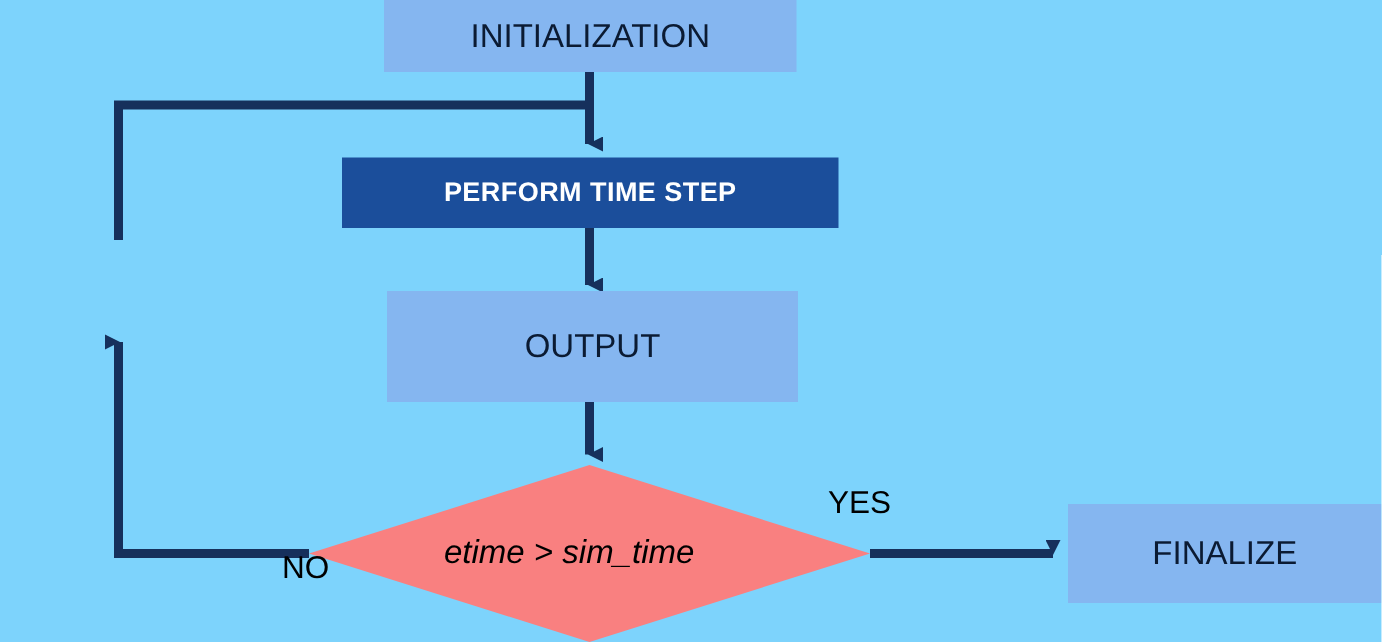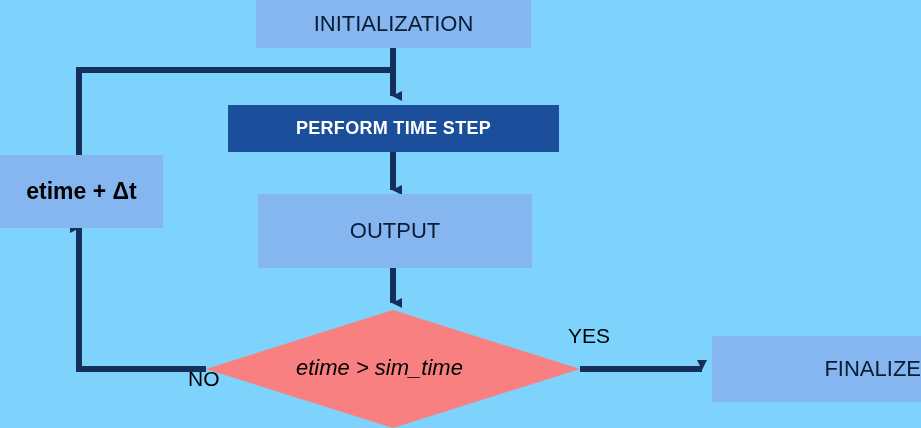--- a/index.html
+++ b/index.html
@@ -107,33 +107,30 @@
   </div>
 
   <div class="node proc-dark" style="left:228px; top:105px; width:331px; height:47px;">
     <span>PERFORM TIME STEP</span>
   </div>
 
   <div class="node proc-light two-line" style="left:258px; top:194px; width:274px; height:74px;">
     <span>OUTPUT</span>
   </div>
 
-  <div class="node proc-bold-dark-text" style="left:0px; top:155px; width:163px; height:73px;">
-    <span>etime + Δt</span>
-  </div>
 
-  <div class="node proc-light" style="left:712px; top:336px; width:209px; height:66px;justify-content:flex-end;">
+  <div class="node proc-light" style="left:712px; top:336px; width:209px; height:66px;">
     <span>FINALIZE</span>
   </div>
 
   <div class="diamond-text" style="left:296px; top:355px;font-style:italic;">
     <span>etime &gt; sim_time</span>
   </div>
 
   <div class="edge-label" style="left:188px; top:325px;margin-top:42px;">
     <span>NO</span>
   </div>
 
-  <div class="edge-label" style="left:568px; top:324px;">
+  <div class="edge-label" style="left:552px; top:324px;">
     <span>YES</span>
   </div>
 
 </div>
 
 </body></html>

